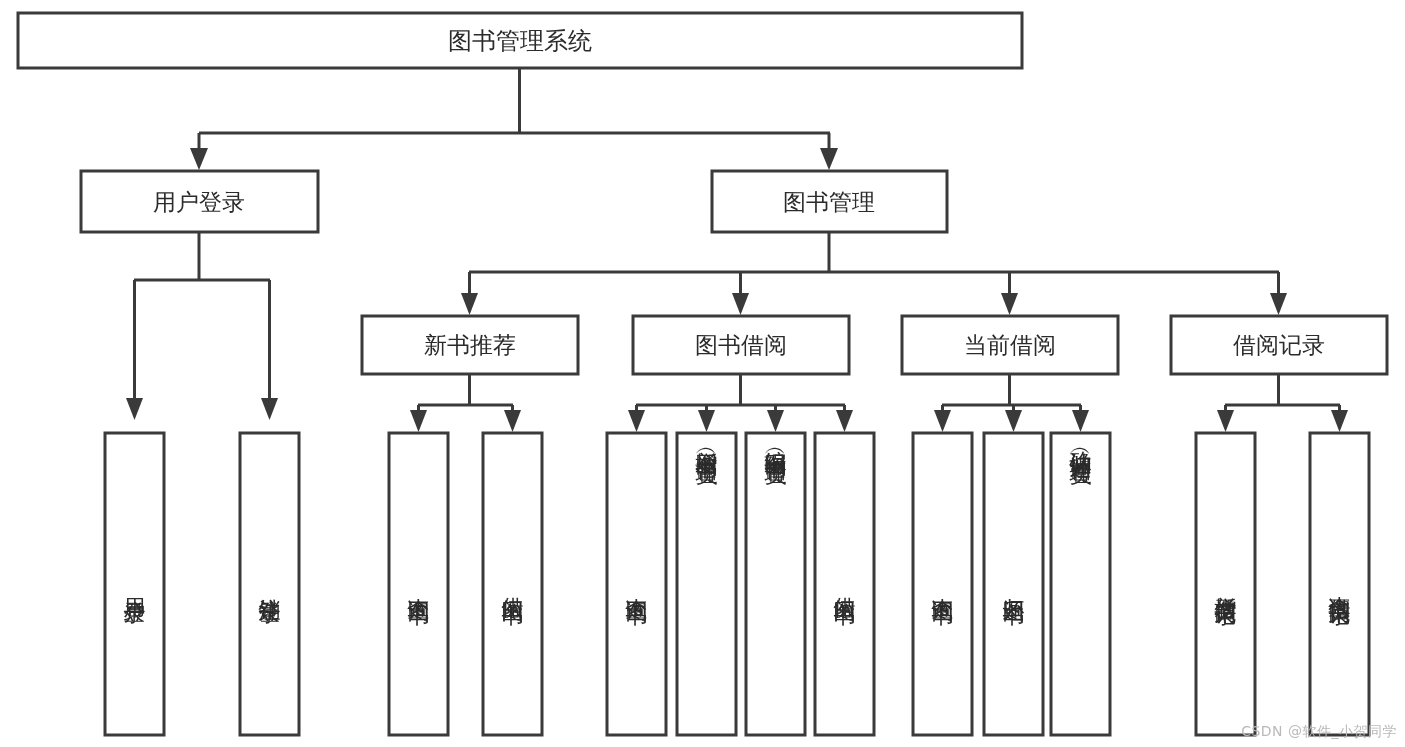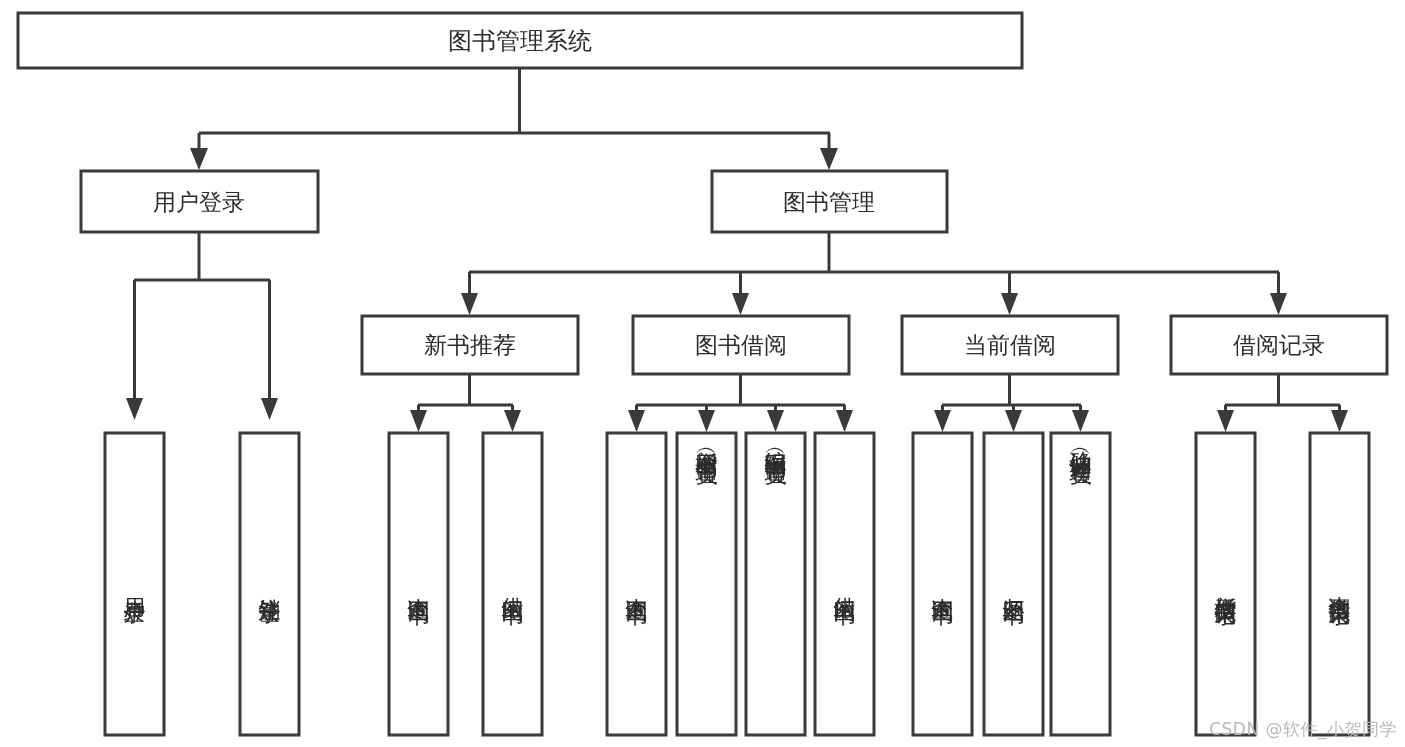--- a/index.html
+++ b/index.html
@@ -65,21 +65,21 @@
     line-height: 1.18;
     letter-spacing: 2px;
     color: #2b2b2b;
     white-space: nowrap;
   }
   .watermark {
     position: absolute;
     right: 8px;
     bottom: 6px;
     font-family: "DejaVu Sans", sans-serif;
-    font-size: 17px;
+    font-size: 14px;
     color: #b9b9b9;
     white-space: nowrap;
     letter-spacing: 0.5px;
   }
 </style>
 </head>
 <body>
 
 <div id="diagram-root">
 

